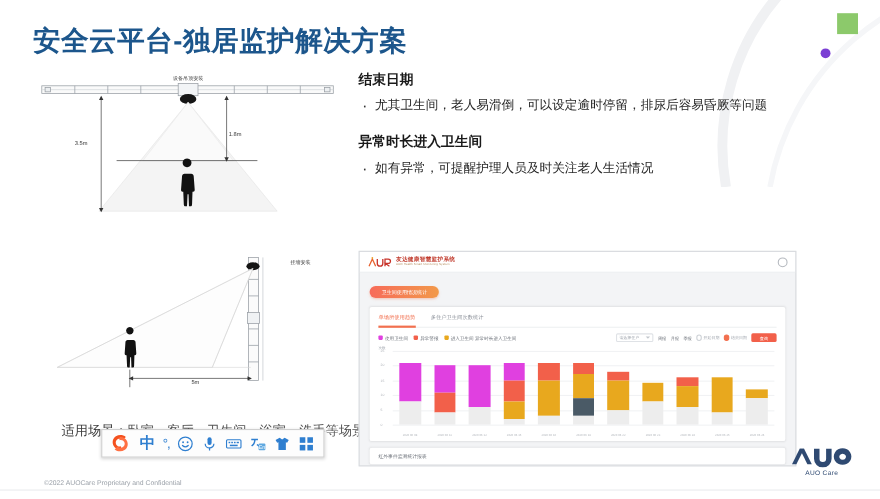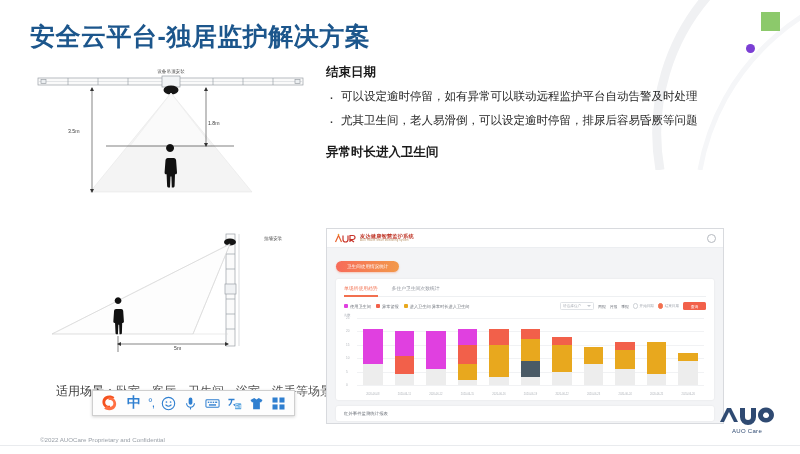--- a/index.html
+++ b/index.html
@@ -323,26 +323,26 @@
           <rect x="9" y="1.6" width="5.4" height="5.4" fill="#2f7fd0"></rect>
           <rect x="1.6" y="9" width="5.4" height="5.4" fill="#2f7fd0"></rect>
           <rect x="9" y="9" width="5.4" height="5.4" fill="#2f7fd0"></rect>
         </svg>
     </span>
   </div>
 
   <div class="content">
     <div class="head">结束日期</div>
     <ul class="bullets">
-      <li>可以设定逾时停留，如有异常可以联动远程监护平台自动告警及时处理</li>
       <li>尤其卫生间，老人易滑倒，可以设定逾时停留，排尿后容易昏厥等问题</li>
     </ul>
 
     <div class="head second">异常时长进入卫生间</div>
     <ul class="bullets loose">
+      <li>如有异常，可提醒护理人员及时关注老人生活情况</li>
     </ul>
   </div>
 
   <div class="dash">
 
     <div class="dash-topbar">
       <div class="dash-logo">
         <svg class="dash-logo-mark" viewBox="0 0 44 22">
           <path d="M3 18 L9 5 L15 18" fill="none" stroke="#e8622f" stroke-width="2.4"></path>
           <circle cx="9" cy="3" r="1.6" fill="#f0a02a"></circle>

